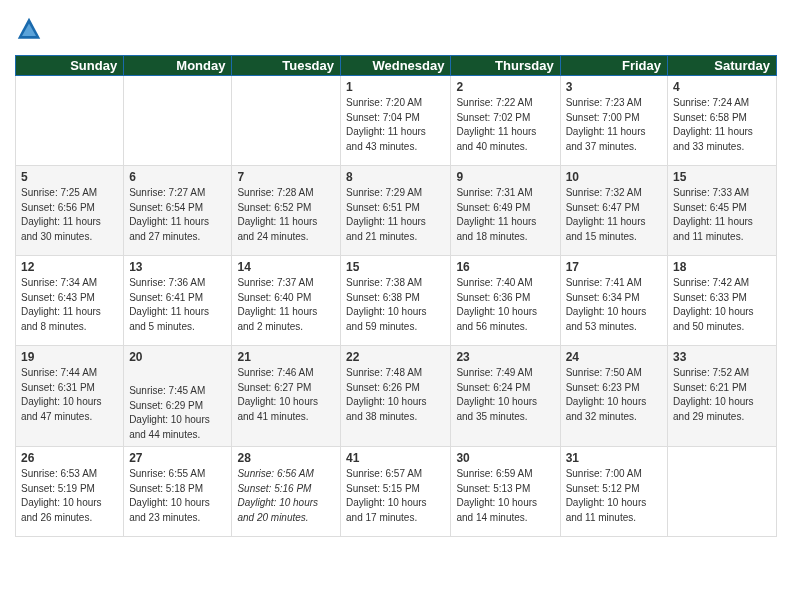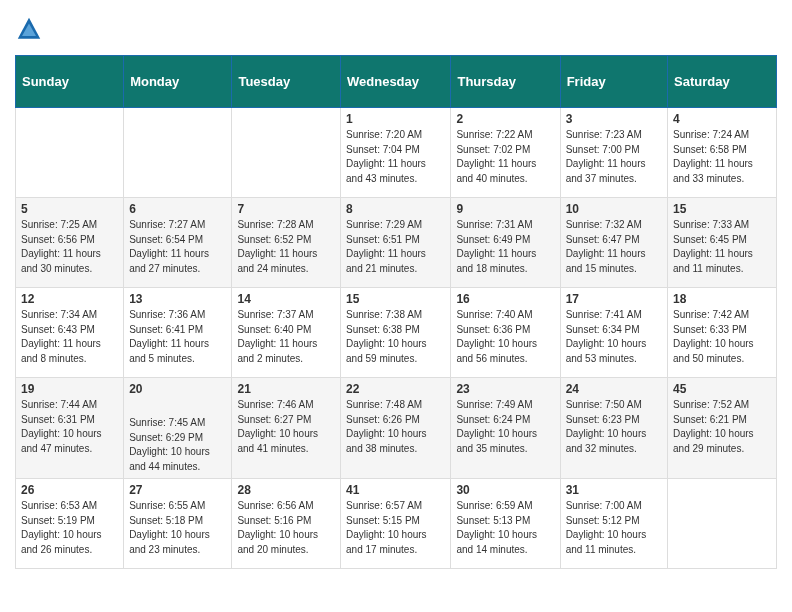--- a/index.html
+++ b/index.html
@@ -52,24 +52,24 @@
     .location {
       font-size: 14px;
       color: #555;
     }
     .calendar {
       width: 100%;
       border-collapse: collapse;
       border: 1px solid #ccc;
     }
     .calendar th {
-      background-color: #0f766e;
+      background-color: #14532d;
       color: #fff;
-      text-align: left;
-      padding: 18px 6px;
+      text-align: right;
+      padding: 2px 6px;
       font-size: 13px;
       font-weight: bold;
       border: 1px solid #1a6aad;
     }
     .calendar td {
       vertical-align: top;
       border: 1px solid #ddd;
       padding: 4px 5px;
       width: 113px;
       min-height: 80px;
@@ -301,21 +301,21 @@
 and 35 minutes.</div>
         </td>
         <td>
           <span class="day-number">24</span>
           <div class="day-info" style="white-space: pre-line;">Sunrise: 7:50 AM
 Sunset: 6:23 PM
 Daylight: 10 hours
 and 32 minutes.</div>
         </td>
         <td>
-          <span class="day-number">45</span>
+          <span class="day-number">33</span>
           <div class="day-info" style="white-space: pre-line;">Sunrise: 7:52 AM
 Sunset: 6:21 PM
 Daylight: 10 hours
 and 29 minutes.</div>
         </td>
       </tr>
       <tr>
         <td>
           <span class="day-number">26</span>
           <div class="day-info" style="white-space: pre-line;">Sunrise: 6:53 AM
@@ -325,21 +325,21 @@
         </td>
         <td>
           <span class="day-number">27</span>
           <div class="day-info" style="white-space: pre-line;">Sunrise: 6:55 AM
 Sunset: 5:18 PM
 Daylight: 10 hours
 and 23 minutes.</div>
         </td>
         <td>
           <span class="day-number">28</span>
-          <div class="day-info" style="white-space: pre-line;">Sunrise: 6:56 AM
+          <div class="day-info" style="white-space: pre-line; font-style: italic;">Sunrise: 6:56 AM
 Sunset: 5:16 PM
 Daylight: 10 hours
 and 20 minutes.</div>
         </td>
         <td>
           <span class="day-number">41</span>
           <div class="day-info" style="white-space: pre-line;">Sunrise: 6:57 AM
 Sunset: 5:15 PM
 Daylight: 10 hours
 and 17 minutes.</div>

